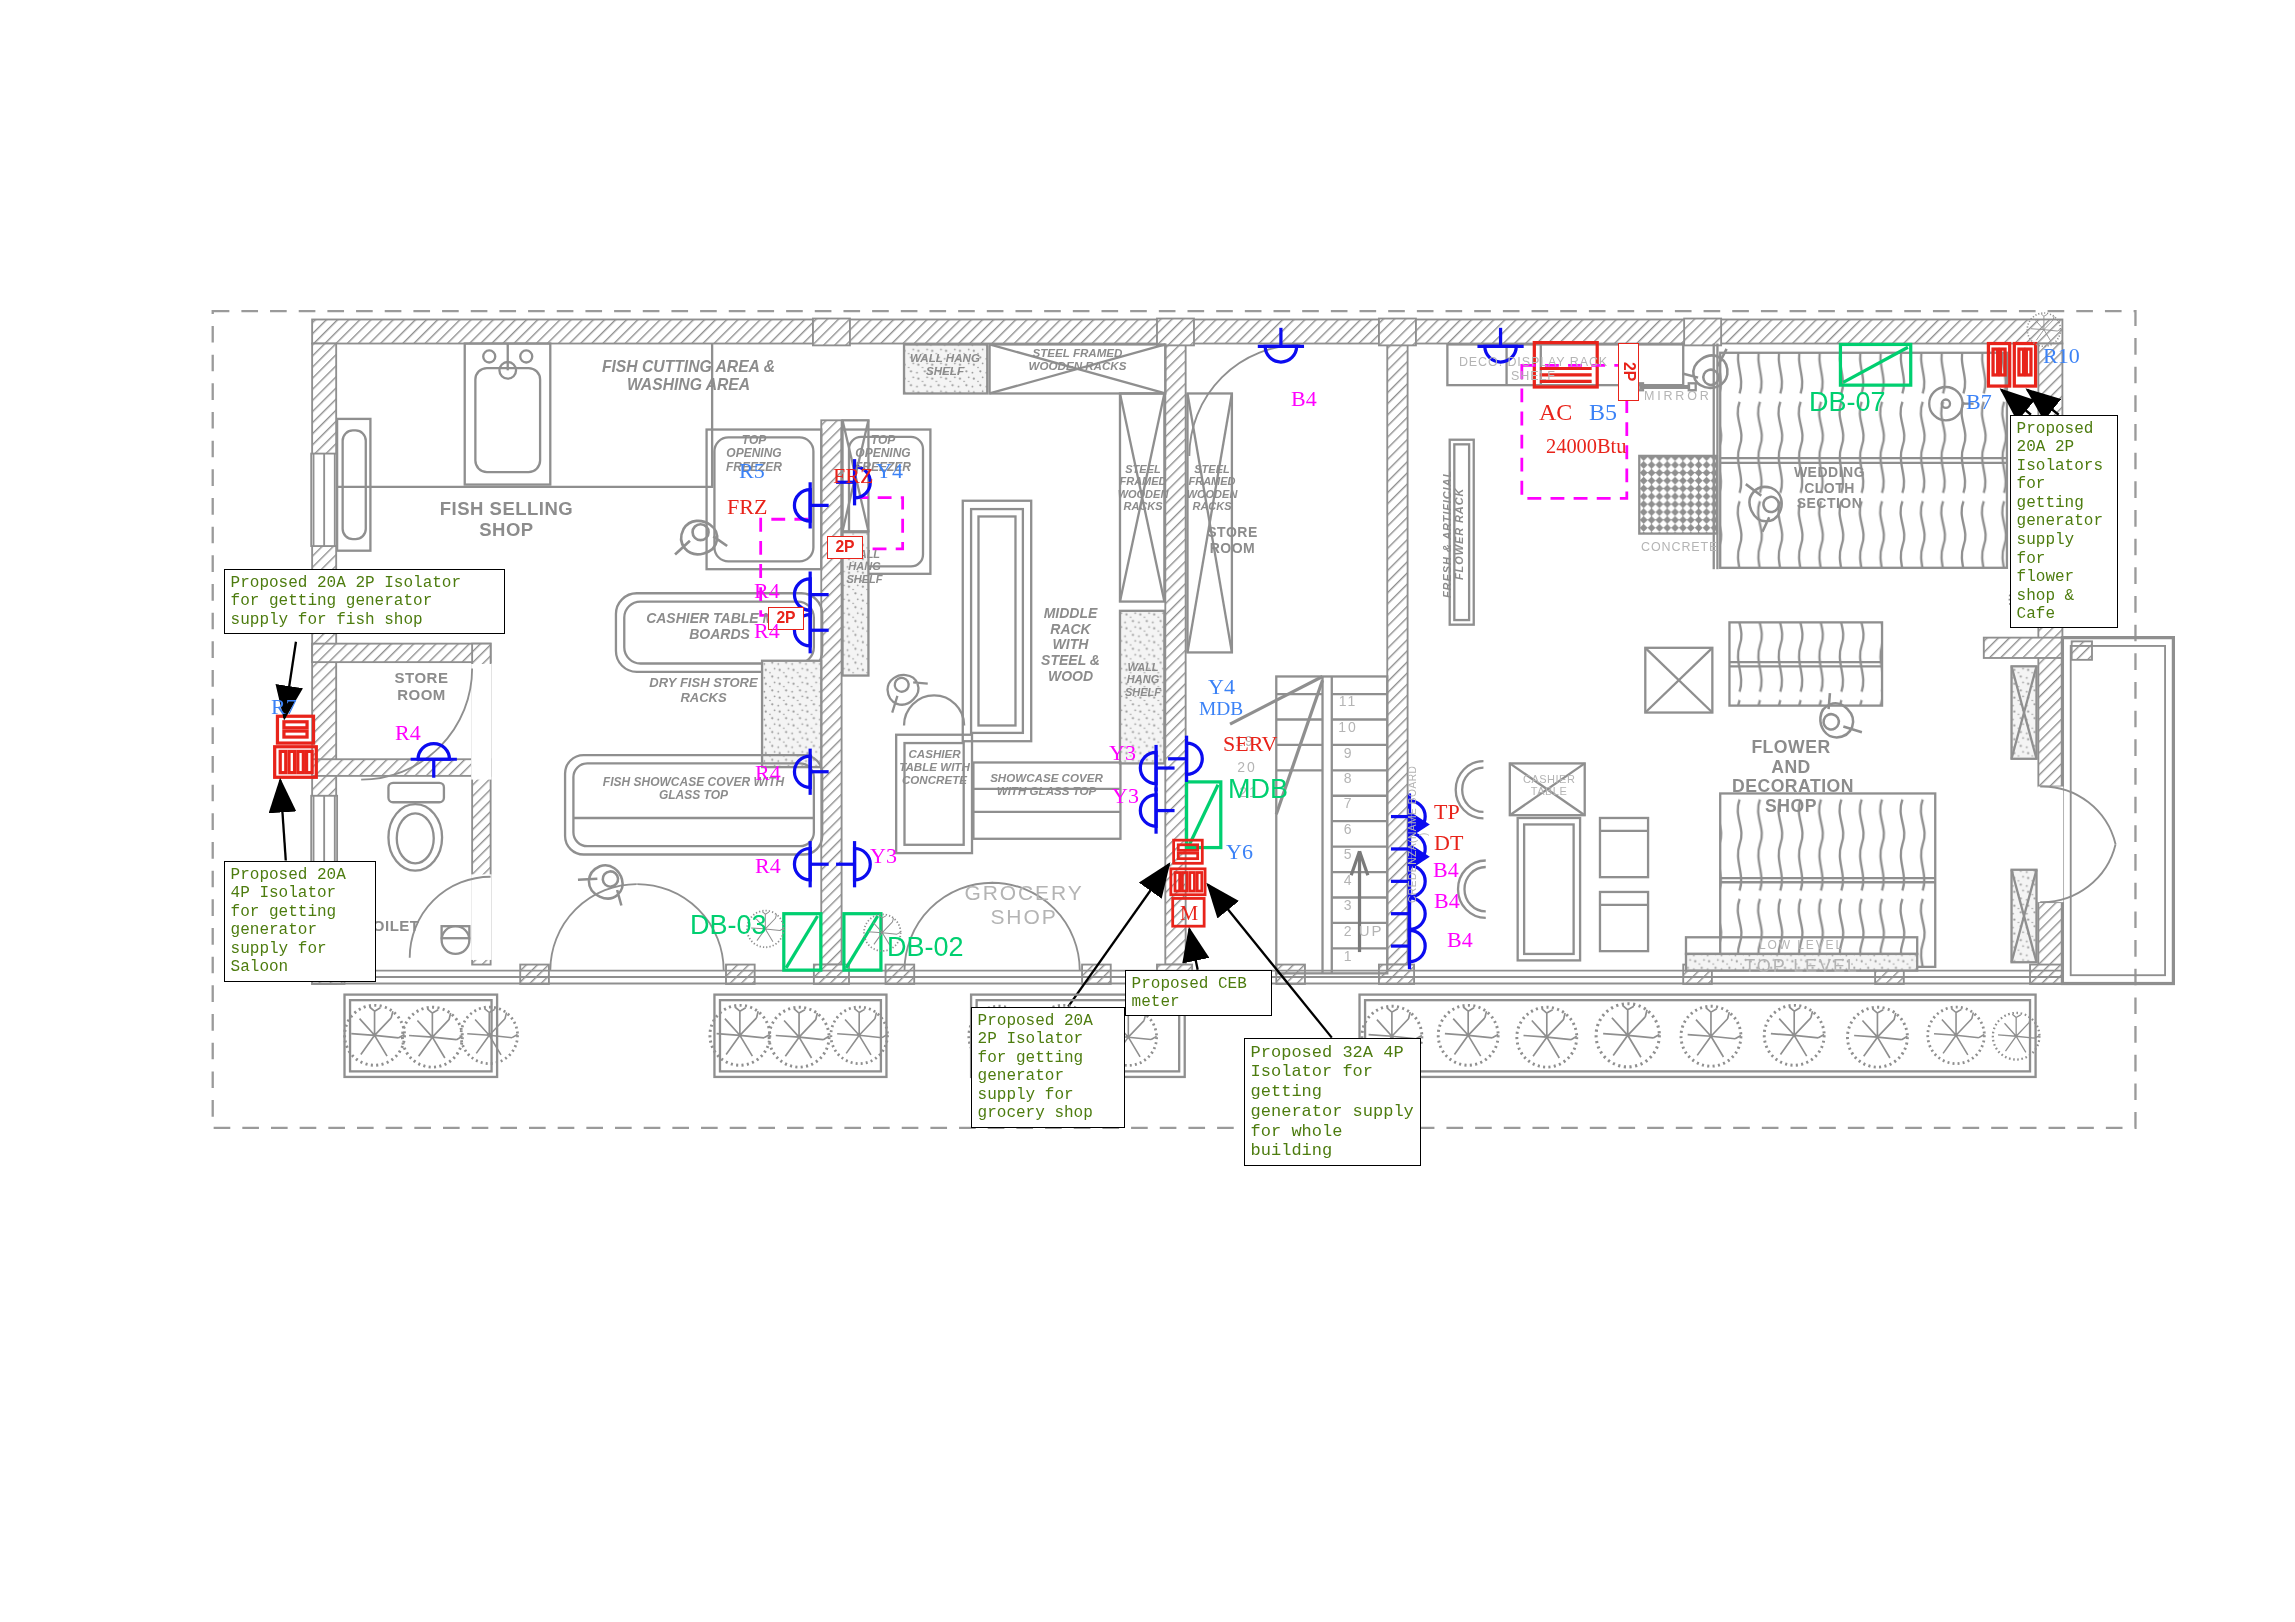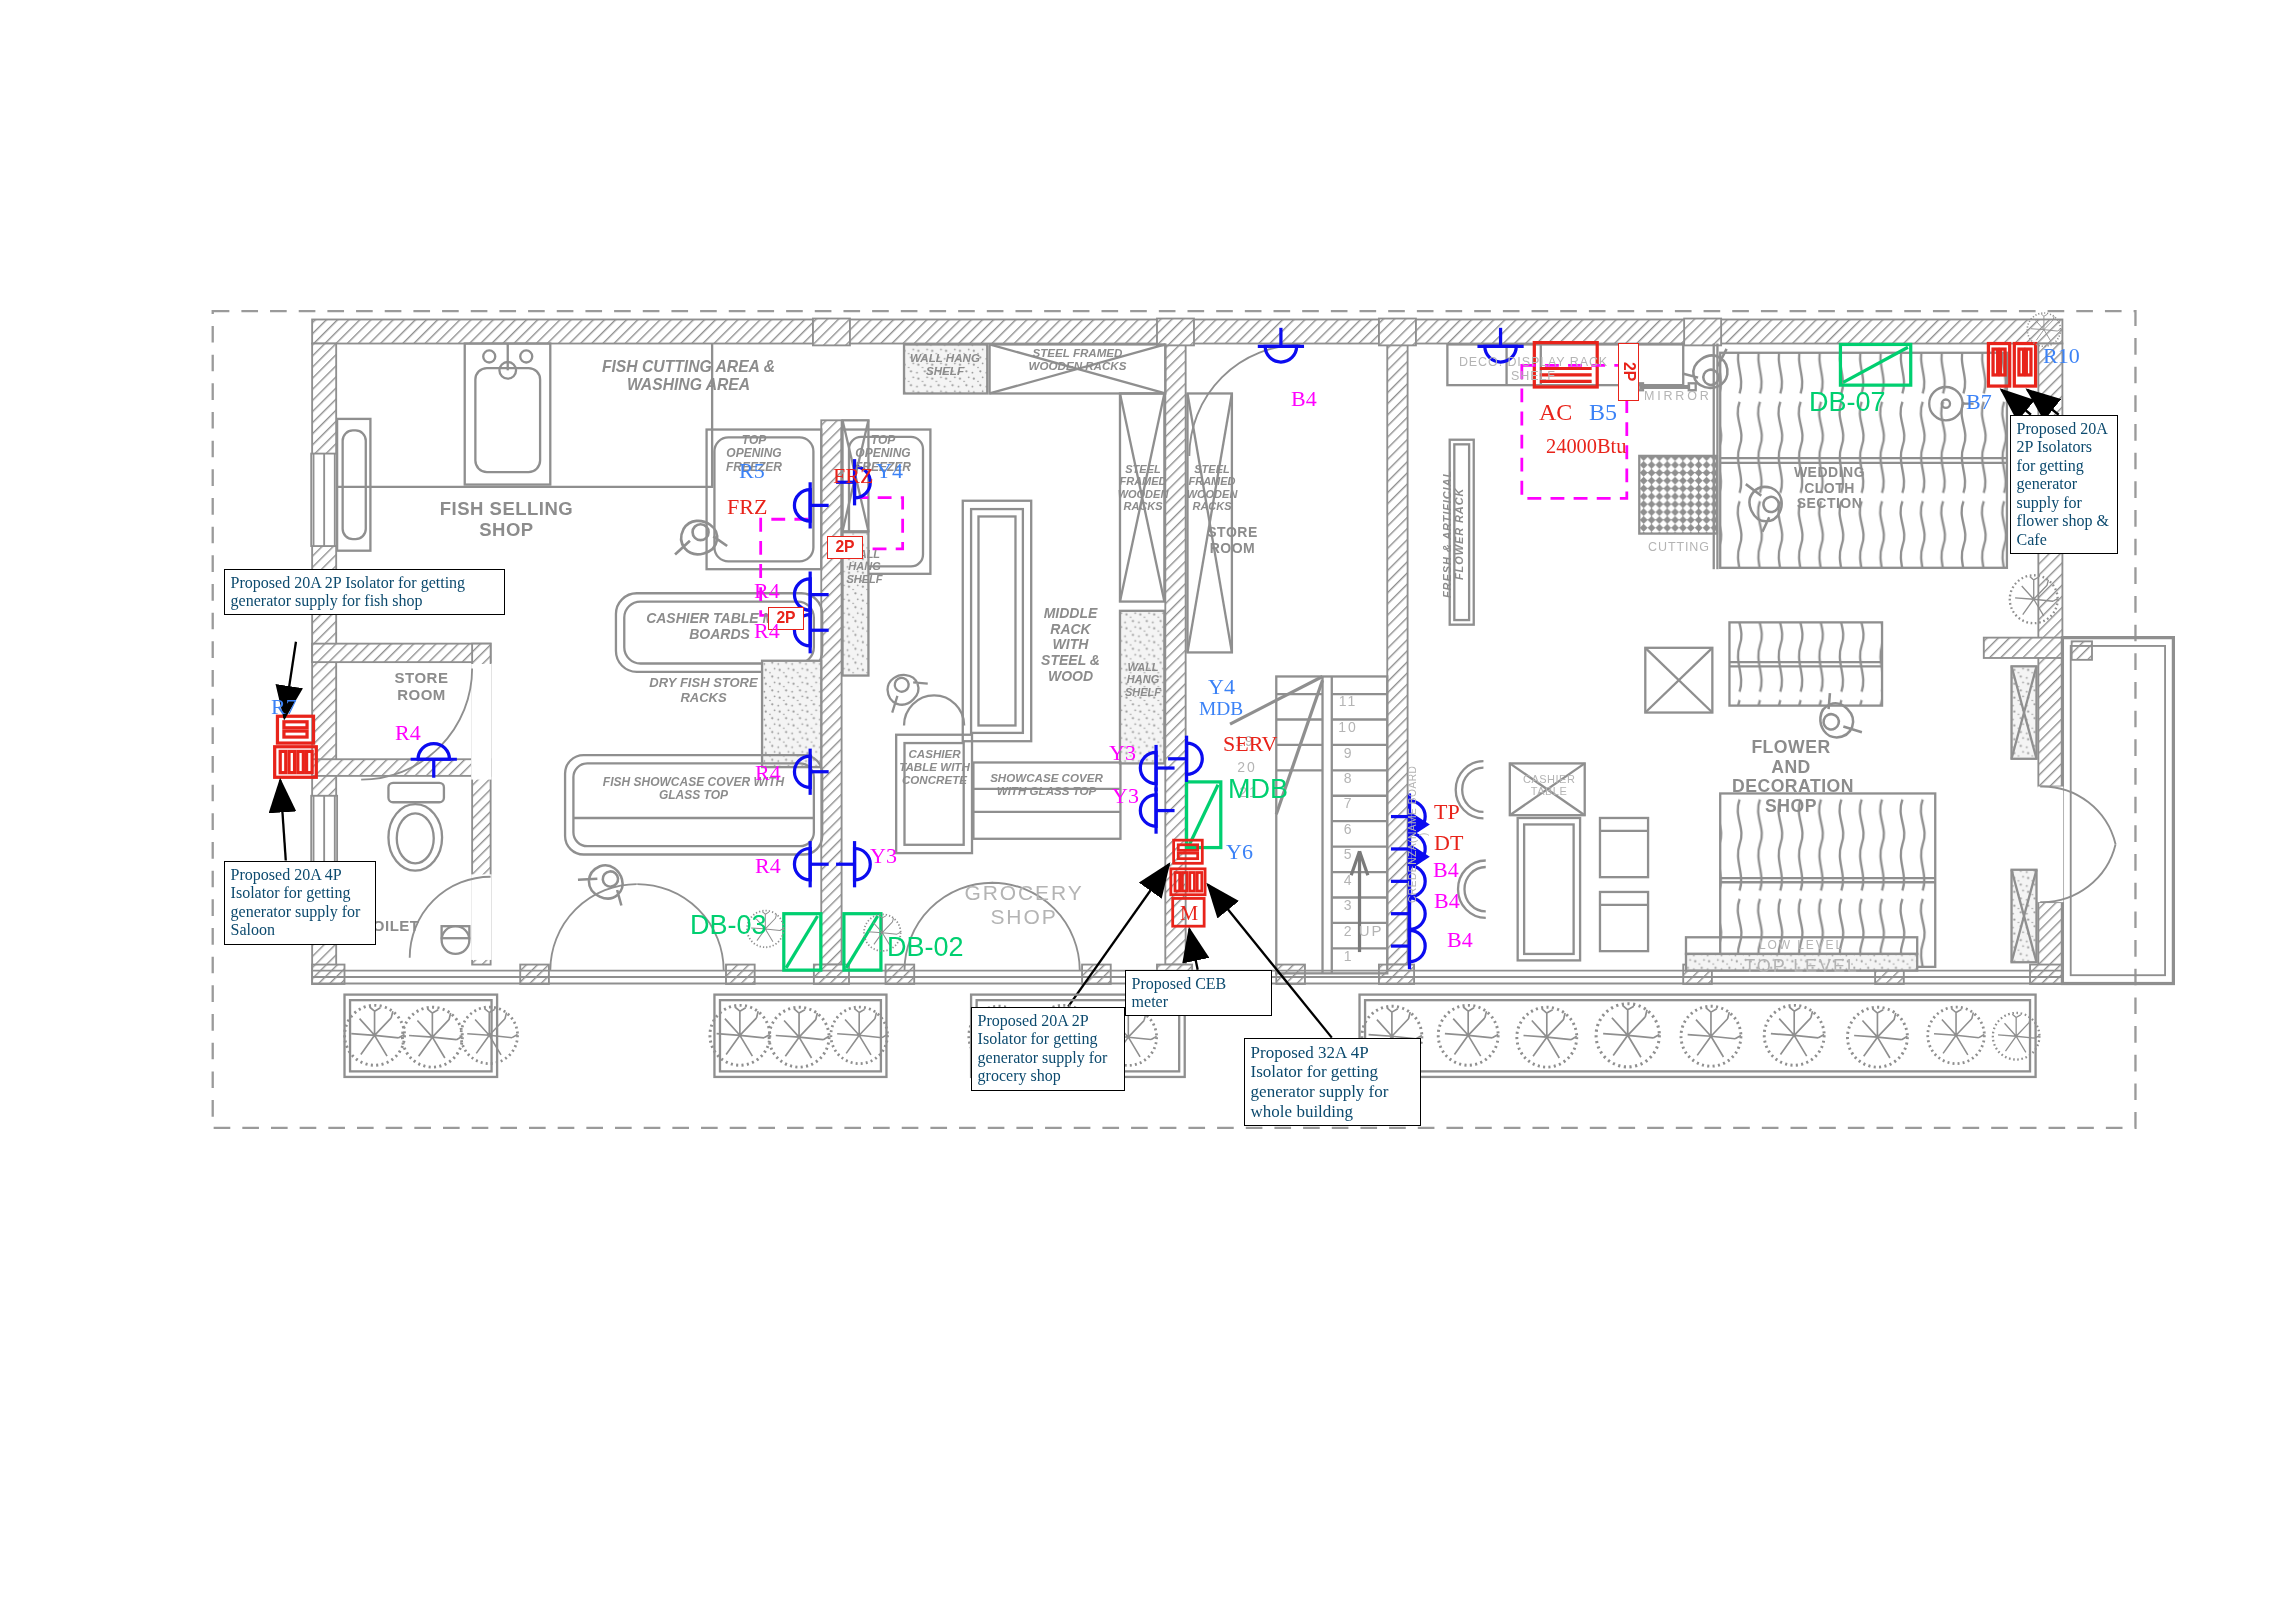--- a/index.html
+++ b/index.html
@@ -6,22 +6,22 @@
   #plan{position:relative;width:2295px;height:1623px;background:#fff;overflow:hidden;
         font-family:"Liberation Sans",sans-serif}
   #gfx{position:absolute;left:0;top:0}
   .lbl{position:absolute;pointer-events:none;white-space:pre-line;line-height:1.12}
   .room{font-weight:bold;color:#8c8c8c;text-align:center;letter-spacing:0.5px}
   .furn{font-style:italic;font-weight:600;color:#8c8c8c;text-align:center}
   .out{color:#b4b4b4;text-align:center;letter-spacing:1.9px;font-weight:400;font-family:"Liberation Sans",sans-serif}
   .tag{font-family:"Liberation Serif",serif;font-size:22px;line-height:1}
   .o{color:#3b82f6}.m{color:#ff00ff}.r{color:#e8231a}
   .gtag{font-family:"Liberation Sans",sans-serif;font-weight:500;font-size:27px;color:#00cf70;line-height:1}
-  .ann{position:absolute;border:1.9px solid #000;background:#fff;color:#0c4a6e;font-size:16px;
-       line-height:1.16;padding:3.7px 5.6px;font-family:Liberation Serif, serif;text-align:left}
+  .ann{position:absolute;border:1.9px solid #000;background:#fff;color:#4d7c0f;font-size:16px;
+       line-height:1.16;padding:3.7px 5.6px;font-family:Liberation Mono, monospace;text-align:left}
   .twoP{position:absolute;border:1.9px solid #e8231a;color:#e8231a;background:#fff;
         font:600 15.7px "Liberation Sans",sans-serif;text-align:center;line-height:20.4px}
   .vert{writing-mode:vertical-rl;transform:rotate(180deg)}
   .vert2{writing-mode:vertical-rl}
 </style>
 </head>
 <body>
 
 <div id="plan">
 
@@ -419,21 +419,21 @@
 <div class="lbl furn" style="left:1186px;top:463px;width:52px;font-size:11px">STEEL FRAMED WOODEN RACKS</div>
 <div class="lbl furn" style="left:1037px;top:606px;width:67px;font-size:14px">MIDDLE RACK WITH STEEL &amp; WOOD</div>
 <div class="lbl furn" style="left:643px;top:611px;width:153px;font-size:14px">CASHIER TABLE MDF BOARDS</div>
 <div class="lbl furn" style="left:648px;top:676px;width:111px;font-size:13px">DRY FISH STORE RACKS</div>
 <div class="lbl furn" style="left:594px;top:776px;width:199px;font-size:12px">FISH SHOWCASE COVER WITH GLASS TOP</div>
 <div class="lbl furn" style="left:897px;top:747px;width:75px;font-size:11.6px">CASHIER TABLE WITH CONCRETE</div>
 <div class="lbl furn" style="left:985px;top:771px;width:123px;font-size:11.6px">SHOWCASE COVER WITH GLASS TOP</div>
 <div class="lbl furn vert" style="left:1441px;top:444px;height:180px;font-size:11px;letter-spacing:0.9px">FRESH &amp; ARTIFICIAL FLOWER RACK</div>
 <div class="lbl out" style="left:1455px;top:355px;width:157px;font-size:12.5px;letter-spacing:0.9px">DECO. DISPLAY RACK SHELF</div>
 <div class="lbl out" style="left:1644px;top:389px;width:65px;font-size:12.5px;letter-spacing:2.8px">MIRROR</div>
-<div class="lbl out" style="left:1641px;top:540px;width:76px;font-size:12.5px;letter-spacing:0.9px">CUTTING</div>
+<div class="lbl out" style="left:1641px;top:540px;width:76px;font-size:12.5px;letter-spacing:0.9px">CONCRETE</div>
 <div class="lbl out" style="left:1523px;top:773px;width:52px;font-size:11px;letter-spacing:0.5px">CASHIER TABLE</div>
 <div class="lbl out vert" style="left:1407px;top:765px;height:139px;font-size:10.2px;letter-spacing:0.5px">CREDENZA(NAME BOARD )</div>
 <div class="lbl out" style="left:1711px;top:939px;width:181px;font-size:12px">LOW LEVEL</div>
 <div class="lbl out" style="left:1711px;top:956px;width:181px;font-size:18px">TOP LEVEL</div>
 
 <div class="lbl out" style="left:1355px;top:923px;width:32px;font-size:15px">UP</div>
 <div class="lbl out" style="left:1337px;top:949px;width:23px;font-size:14px">1</div>
 <div class="lbl out" style="left:1337px;top:924px;width:23px;font-size:14px">2</div>
 <div class="lbl out" style="left:1337px;top:898px;width:23px;font-size:14px">3</div>
 <div class="lbl out" style="left:1337px;top:873px;width:23px;font-size:14px">4</div>

